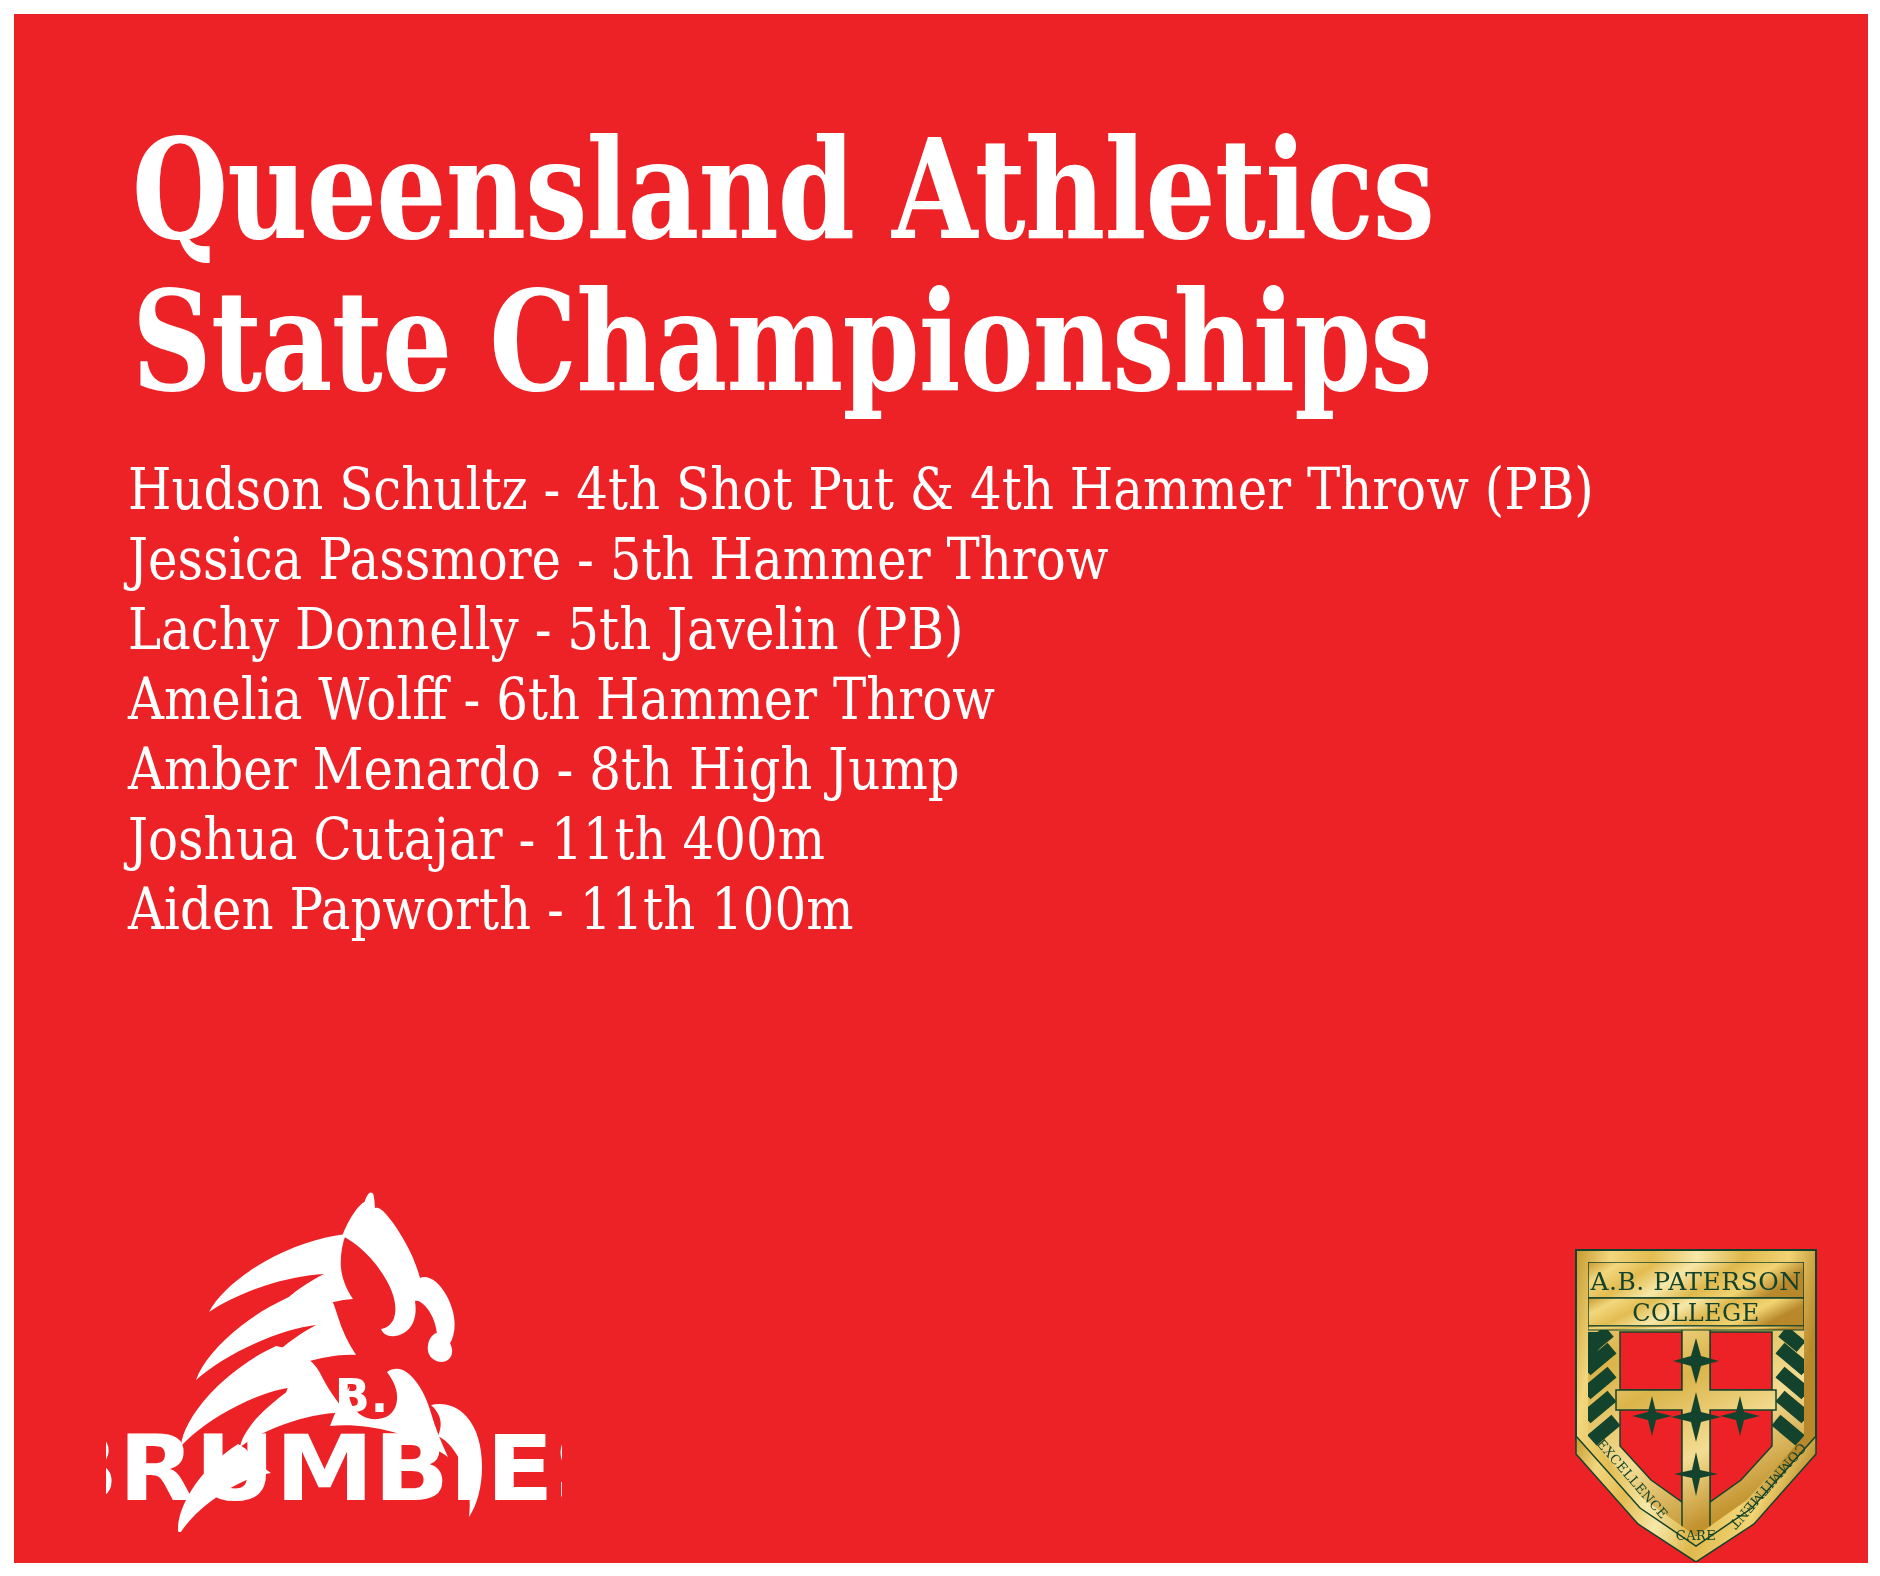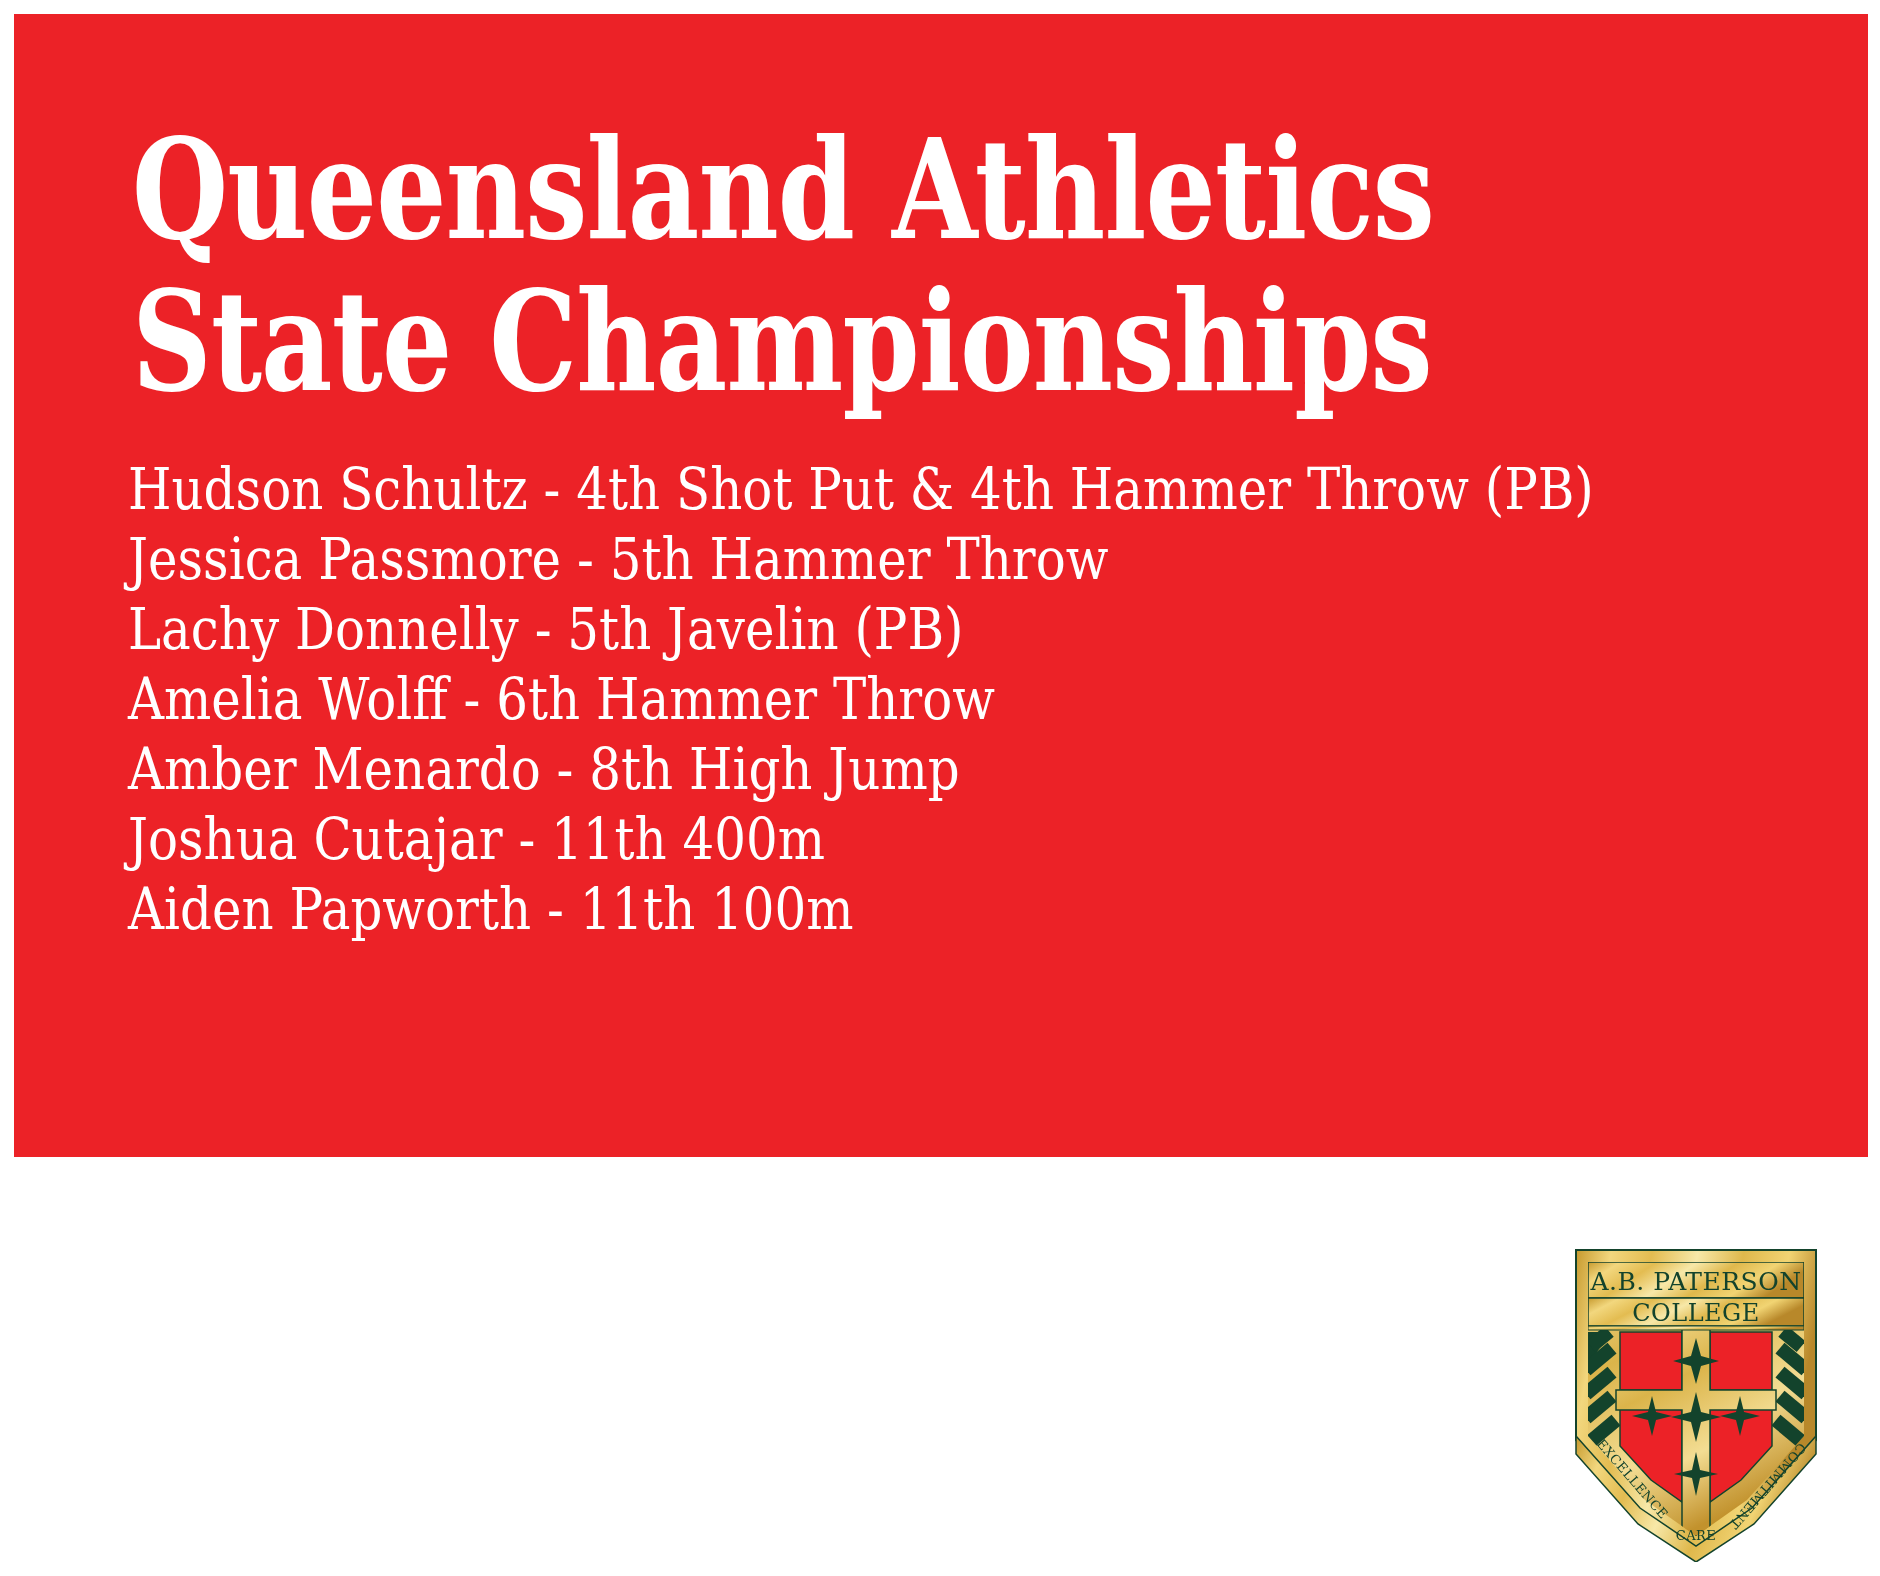--- a/index.html
+++ b/index.html
@@ -20,21 +20,21 @@
     height: 1576px;
     background: #ffffff;
   }
 
   
   .red-panel {
     position: absolute;
     left: 14px;
     top: 14px;
     width: 1854px;
-    height: 1143px;
+    height: 1549px;
     background: #ec2227;
     text-decoration: underline;
   }
 
   
   .headline {
     position: absolute;
     left: 118px;
     top: 100px;
     width: 1620px;

